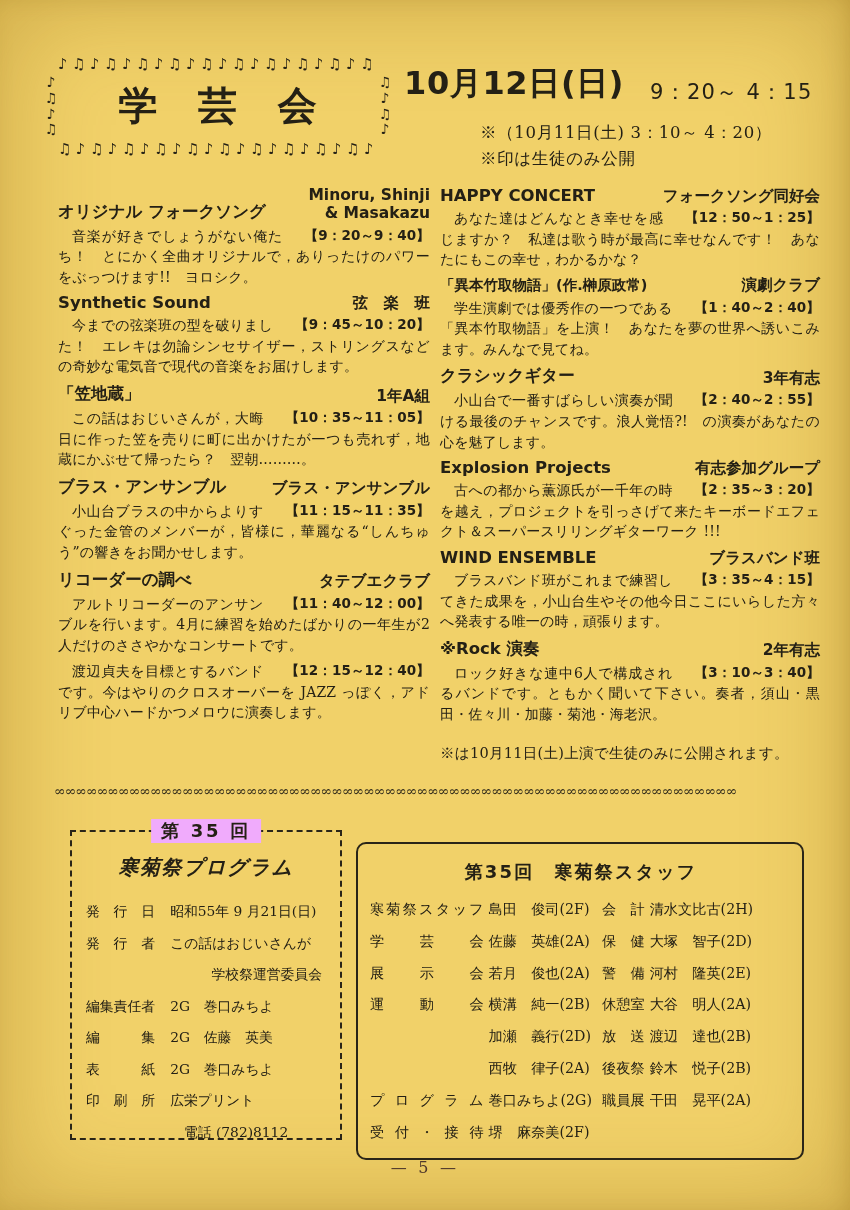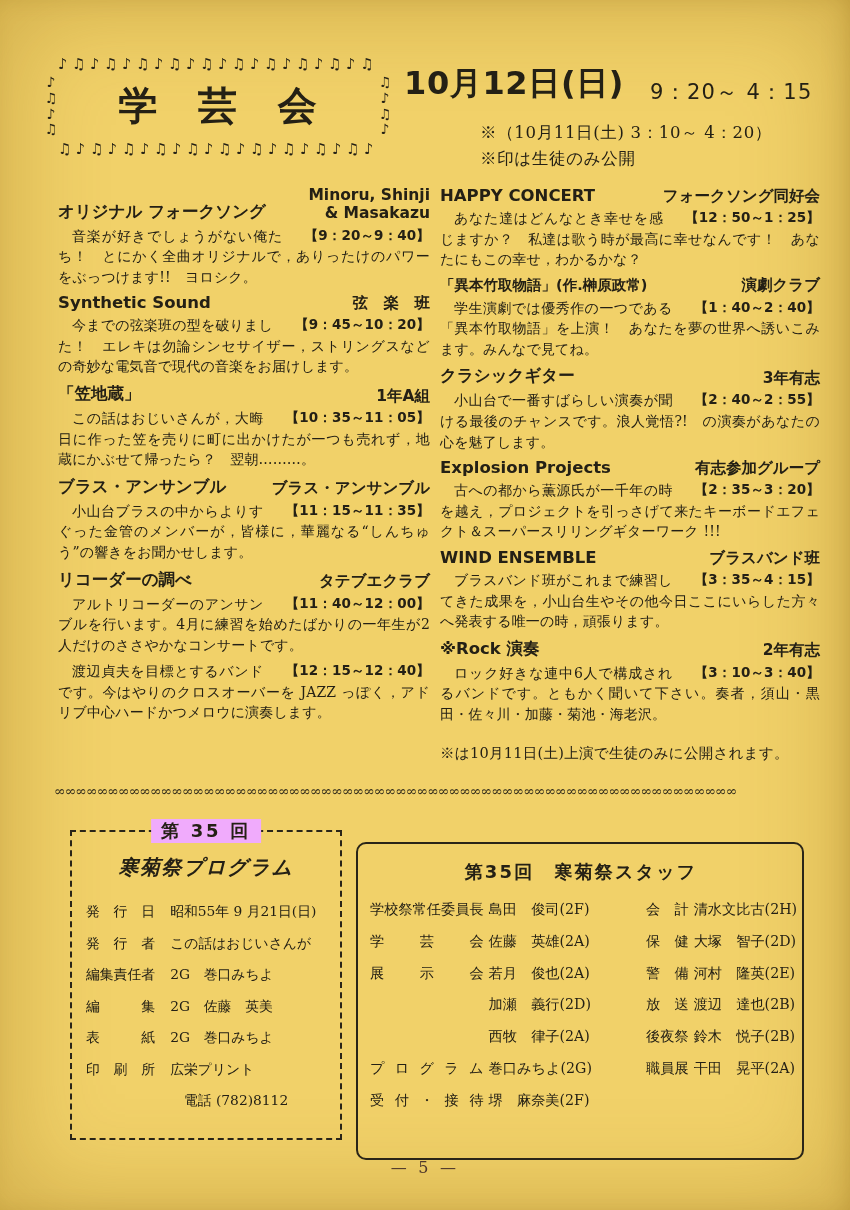--- a/index.html
+++ b/index.html
@@ -51,21 +51,21 @@
   .pub-row{display:flex;margin-bottom:13.5px;font-size:13.8px;}
   .pub-label{flex:0 0 5em;text-align:justify;text-align-last:justify;margin-right:1.1em;}
   .pub-value{white-space:nowrap;}
   
   .staff-box{position:absolute;left:356px;top:842px;width:422px;height:286px;
     border:2px solid #2a2518;border-radius:10px;padding:12px 10px 16px 12px;}
   .staff-title{text-align:center;font-family:"DejaVu Sans",sans-serif;font-weight:bold;
     font-size:18px;letter-spacing:.12em;margin:4px 0 16px;}
   .staff-row{display:flex;font-size:14.2px;margin-bottom:12.8px;white-space:nowrap;}
   .staff-l{flex:0 0 55%;display:flex;}
-  .staff-r{flex:1;display:flex;margin-left:44px;}
+  .staff-r{flex:1;display:flex;}
   .role8{flex:0 0 8em;text-align:justify;text-align-last:justify;}
   .role3{flex:0 0 3em;text-align:justify;text-align-last:justify;}
   .staff-name{margin-left:.35em;}
   
   .page-num{position:absolute;left:0;right:0;top:1158px;text-align:center;
     font-size:16px;color:#4f382c;letter-spacing:.2em;}
 </style>
 </head>
 <body>
 
@@ -191,20 +191,24 @@
     <div class="pub-title">寒菊祭プログラム</div>
     <div class="pub-row">
       <span class="pub-label">発行日</span>
       <span class="pub-value">昭和55年 9 月21日(日)</span>
     </div>
     <div class="pub-row">
       <span class="pub-label">発行者</span>
       <span class="pub-value">この話はおじいさんが</span>
     </div>
     <div class="pub-row">
+      <span class="pub-label"></span>
+      <span class="pub-value">　　　学校祭運営委員会</span>
+    </div>
+    <div class="pub-row">
       <span class="pub-label">編集責任者</span>
       <span class="pub-value">2G　巻口みちよ</span>
     </div>
     <div class="pub-row">
       <span class="pub-label">編集</span>
       <span class="pub-value">2G　佐藤　英美</span>
     </div>
     <div class="pub-row">
       <span class="pub-label">表紙</span>
       <span class="pub-value">2G　巻口みちよ</span>
@@ -216,21 +220,21 @@
     <div class="pub-row">
       <span class="pub-label"></span>
       <span class="pub-value">　電話 (782)8112</span>
     </div>
   </div>
 
   <div class="staff-box">
     <div class="staff-title">第35回　寒菊祭スタッフ</div>
     <div class="staff-row">
       <span class="staff-l">
-          <span class="role8">学校祭常任委員長</span>
+          <span class="role8">寒菊祭スタッフ</span>
           <span class="staff-name">島田　俊司(2F)</span>
         </span>
       <span class="staff-r">
           <span class="role3">会計</span>
           <span class="staff-name">清水文比古(2H)</span>
         </span>
     </div>
     <div class="staff-row">
       <span class="staff-l">
           <span class="role8">学芸会</span>
@@ -246,20 +250,30 @@
           <span class="role8">展示会</span>
           <span class="staff-name">若月　俊也(2A)</span>
         </span>
       <span class="staff-r">
           <span class="role3">警備</span>
           <span class="staff-name">河村　隆英(2E)</span>
         </span>
     </div>
     <div class="staff-row">
       <span class="staff-l">
+          <span class="role8">運動会</span>
+          <span class="staff-name">横溝　純一(2B)</span>
+        </span>
+      <span class="staff-r">
+          <span class="role3">休憩室</span>
+          <span class="staff-name">大谷　明人(2A)</span>
+        </span>
+    </div>
+    <div class="staff-row">
+      <span class="staff-l">
           <span class="role8"></span>
           <span class="staff-name">加瀬　義行(2D)</span>
         </span>
       <span class="staff-r">
           <span class="role3">放送</span>
           <span class="staff-name">渡辺　達也(2B)</span>
         </span>
     </div>
     <div class="staff-row">
       <span class="staff-l">

